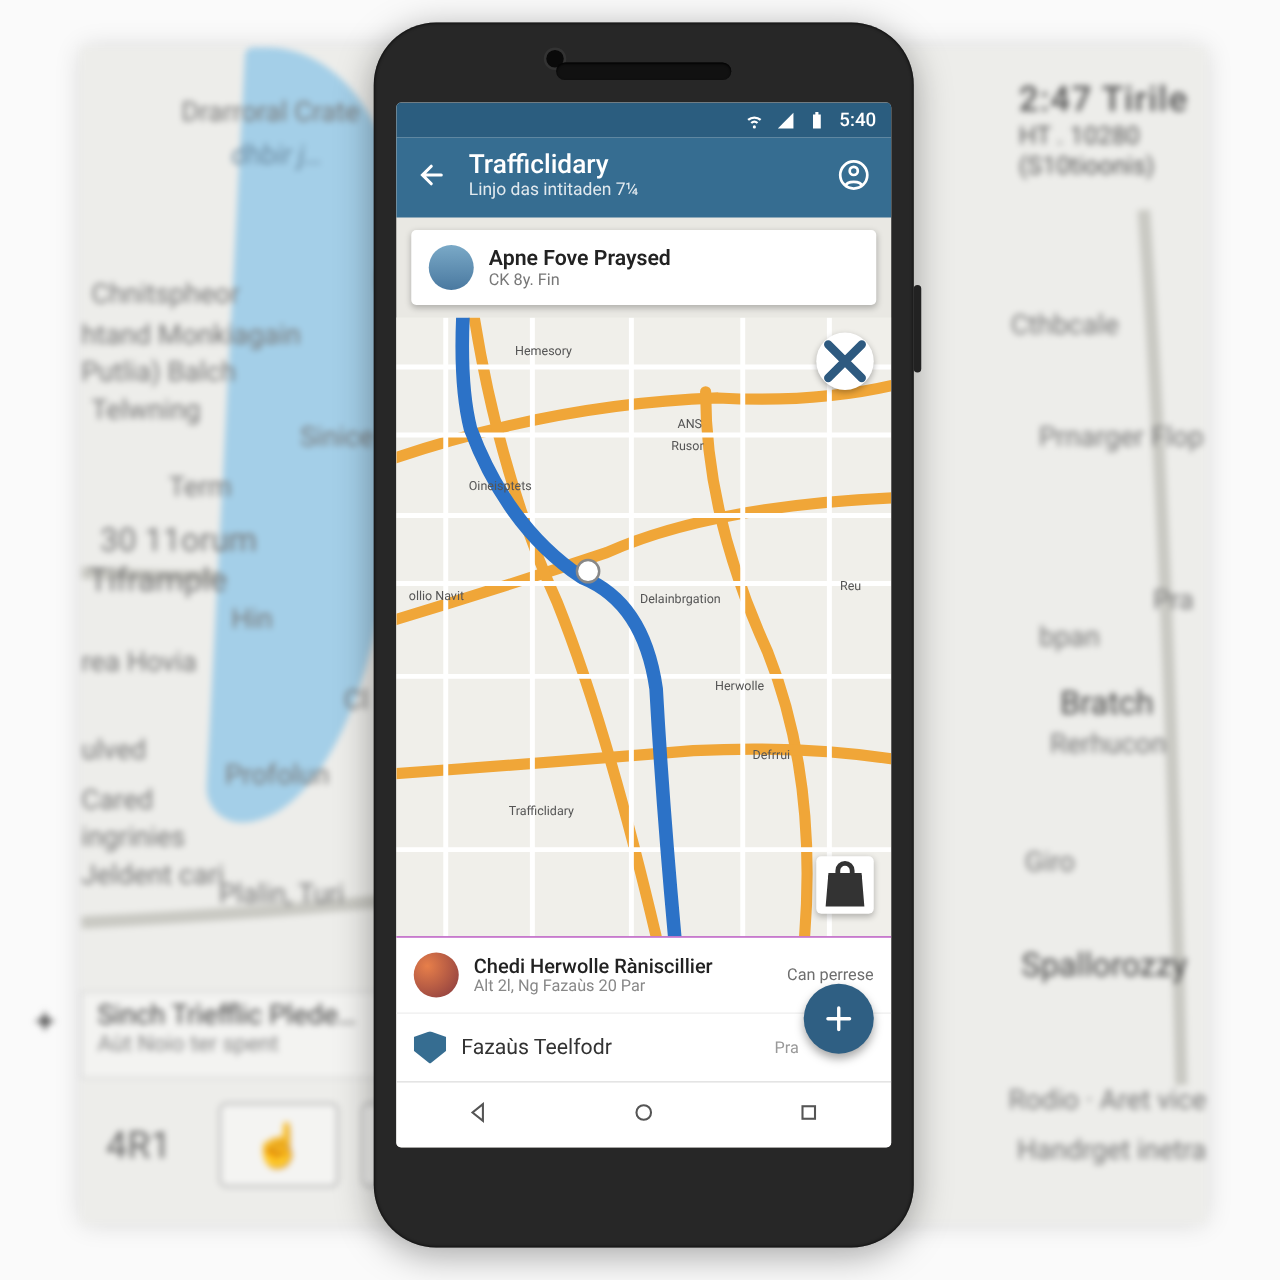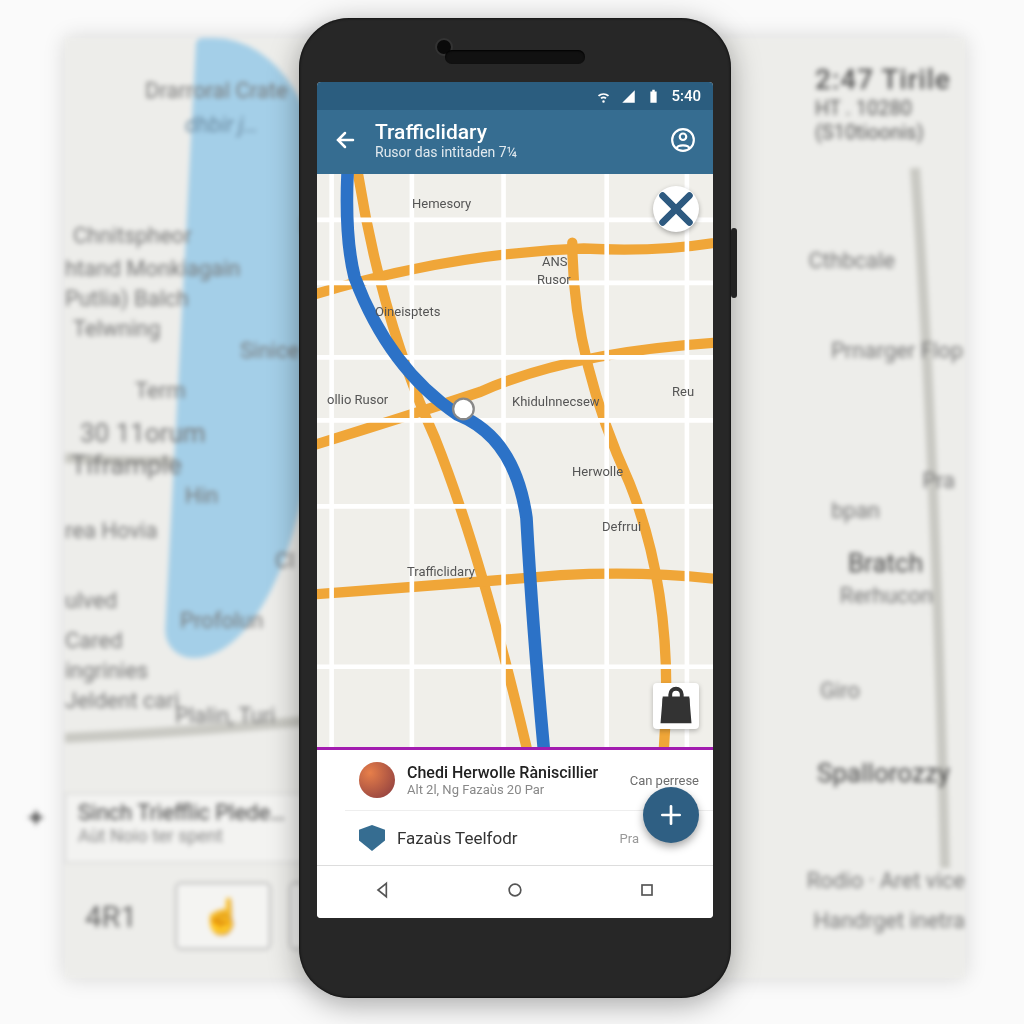--- a/index.html
+++ b/index.html
@@ -175,42 +175,41 @@
 
   
   .map {
     flex:1;
     position:relative;
     background:#f0efea;
     overflow:hidden;
   }
   .map svg { position:absolute; inset:0; width:100%; height:100%; }
   .map .place {
-    position:absolute; color:#555; font-size:13px;
+    position:absolute; color:#555; font-size:10px;
   }
   .closebtn {
     position:absolute; right:14px; top:12px;
     width:46px; height:46px; border-radius:50%;
     background:#fff; box-shadow:0 2px 5px rgba(0,0,0,.3);
     display:flex; align-items:center; justify-content:center;
     color:#2e5a80; font-size:26px; font-weight:700; cursor:pointer;
   }
   .bagbtn {
     position:absolute; right:14px; bottom:18px;
     width:46px; height:46px; border-radius:4px;
     background:#fff; box-shadow:0 2px 5px rgba(0,0,0,.25);
     display:flex; align-items:center; justify-content:center;
     color:#333;
   }
 
   
   .bottompanel {
     background:#fff;
-    border-top:3px solid #a21caf;
-    padding-left:28px;
+    border-top:1px solid #a21caf;
   }
   .bprow {
     display:flex; align-items:center;
     padding:12px 14px;
     gap:12px;
     border-bottom:1px solid #eee;
   }
   .bprow .avatar {
     width:36px; height:36px; border-radius:50%;
     background:radial-gradient(circle at 30% 30%, #e77f4a, #86383e);
@@ -321,31 +320,38 @@
     </div>
 
     <div class="appbar">
       <div class="backbtn">
         <svg width="24" height="24" viewBox="0 0 24 24" fill="none" stroke="#fff" stroke-width="2.5" stroke-linecap="round">
             <path d="M19 12H5M11 5l-7 7 7 7"></path>
           </svg>
       </div>
       <div class="appbar-titles">
         <div class="appbar-title">Trafficlidary</div>
-        <div class="appbar-sub">Rusor das intitaden 7¼</div>
+        <div class="appbar-sub">Linjo das intitaden 7¼</div>
       </div>
       <div class="appbar-icon">
         <svg width="26" height="26" viewBox="0 0 24 24" fill="none" stroke="#fff" stroke-width="2">
             <circle cx="12" cy="12" r="10"></circle>
             <circle cx="12" cy="9" r="3"></circle>
             <path d="M6 20c1-4 11-4 12 0"></path>
           </svg>
       </div>
     </div>
 
+    <div class="placecard">
+      <div class="avatar"></div>
+      <div>
+        <div class="pt">Apne Fove Praysed</div>
+        <div class="ps">CK 8y. Fin</div>
+      </div>
+    </div>
 
     <div class="map">
       <svg viewBox="0 0 400 500" preserveAspectRatio="xMidYMid slice">
 
         <g stroke="#f0a638" stroke-width="9" fill="none" stroke-linecap="round">
           <path d="M-20 120 Q120 70 260 65 Q350 70 420 50"></path>
           <path d="M-20 250 Q80 220 170 190 Q260 150 420 145"></path>
           <path d="M60 -20 Q80 120 130 230 Q170 330 210 500"></path>
           <path d="M250 60 Q250 160 300 270 Q340 370 330 500"></path>
           <path d="M-20 370 Q120 360 240 350 Q340 345 420 360"></path>
@@ -360,22 +366,22 @@
           <path d="M55 -20 Q50 50 60 90 Q90 170 150 210 Q200 230 210 300 Q215 390 225 500"></path>
         </g>
 
         <circle cx="155" cy="205" r="9" fill="#fff" stroke="#888" stroke-width="2"></circle>
       </svg>
 
       <span class="place" style="left:95px;top:22px">Hemesory</span>
       <span class="place" style="left:225px;top:80px">ANS</span>
       <span class="place" style="left:220px;top:98px">Rusor</span>
       <span class="place" style="left:58px;top:130px">Oineisptets</span>
-      <span class="place" style="left:10px;top:218px">ollio Rusor</span>
-      <span class="place" style="left:195px;top:220px">Khidulnnecsew</span>
+      <span class="place" style="left:10px;top:218px">ollio Navit</span>
+      <span class="place" style="left:195px;top:220px">Delainbrgation</span>
       <span class="place" style="left:255px;top:290px">Herwolle</span>
       <span class="place" style="left:285px;top:345px">Defrrui</span>
       <span class="place" style="left:90px;top:390px">Trafficlidary</span>
       <span class="place" style="left:355px;top:210px">Reu</span>
 
       <div class="closebtn">
         <svg width="20" height="20" viewBox="0 0 24 24" fill="none" stroke="#2e5a80" stroke-width="3.5" stroke-linecap="round">
             <path d="M5 5l14 14M19 5L5 19"></path>
           </svg>
       </div>

